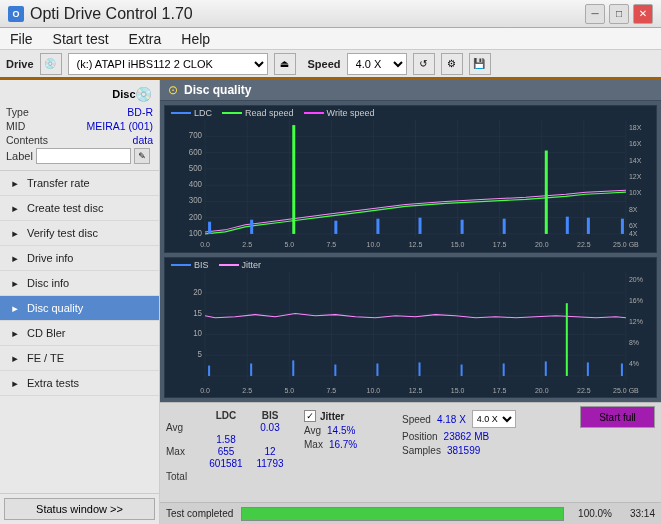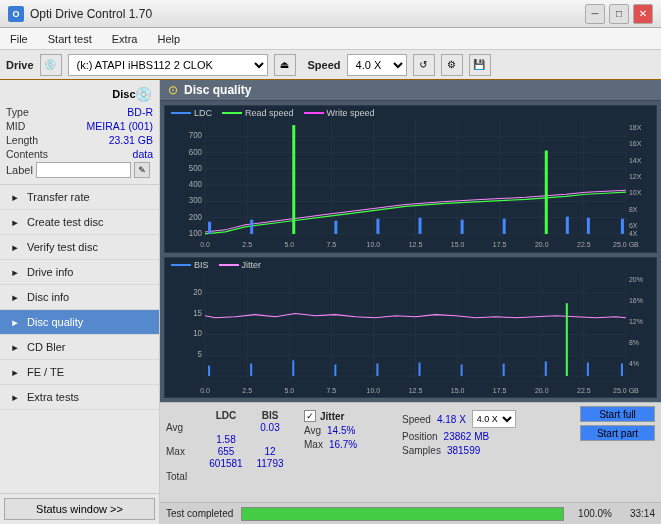--- a/index.html
+++ b/index.html
@@ -27,21 +27,21 @@
       align-items: center;
       gap: 6px;
     }
     .title-icon {
       width: 16px; height: 16px;
       background: #3a7bd5;
       border-radius: 2px;
       display: flex; align-items: center; justify-content: center;
       color: white; font-size: 9px; font-weight: bold;
     }
-    .title-text { font-size: 12px; color: #222; }
+    .title-text { font-size: 16px; color: #222; }
     .title-controls { display: flex; gap: 4px; }
     .title-btn {
       width: 20px; height: 20px;
       border: 1px solid #aaa;
       background: #e0e0e0;
       border-radius: 2px;
       cursor: pointer;
       display: flex; align-items: center; justify-content: center;
       font-size: 10px; color: #333;
     }
@@ -52,29 +52,29 @@
       background: #f5f5f5;
       border-bottom: 1px solid #ccc;
       padding: 2px 4px;
       display: flex;
       gap: 8px;
       height: 22px;
       align-items: center;
     }
     .menu-item {
       padding: 2px 6px;
-      font-size: 11px;
+      font-size: 14px;
       color: #222;
       cursor: pointer;
     }
 
     
     .toolbar {
       background: #e8e8e8;
-      border-bottom: 1px solid #a16207;
+      border-bottom: 3px solid #a16207;
       padding: 3px 6px;
       display: flex;
       align-items: center;
       gap: 6px;
       height: 30px;
     }
     .toolbar-label { font-size: 11px; color: #222; font-weight: bold; }
     .drive-select {
       height: 22px;
       font-size: 11px;
@@ -277,24 +277,24 @@
 
     .action-buttons {
       display: flex;
       flex-direction: column;
       gap: 3px;
       justify-content: flex-start;
       margin-left: auto;
     }
     .action-btn {
       width: 75px;
-      height: 16px;
+      height: 22px;
       font-size: 10px;
       border: 1px solid #999;
-      background: #3b82f6;
+      background: #a21caf;
       cursor: pointer;
     }
 
     
     .progress-area {
       background: #d0d0d0;
       border-top: 1px solid #bbb;
       padding: 3px 6px;
       display: flex;
       align-items: center;
@@ -364,24 +364,20 @@
       </div>
       <div class="disc-row">
         <span class="disc-key">Type</span>
         <span class="disc-val">BD-R</span>
       </div>
       <div class="disc-row">
         <span class="disc-key">MID</span>
         <span class="disc-val">MEIRA1 (001)</span>
       </div>
       <div class="disc-row">
-        <span class="disc-key">Length</span>
-        <span class="disc-val">23.31 GB</span>
-      </div>
-      <div class="disc-row">
         <span class="disc-key">Contents</span>
         <span class="disc-val data">data</span>
       </div>
       <div class="label-row">
         <span class="disc-key">Label</span>
         <input class="label-input" type="text" style="">
         <button class="label-btn">✎</button>
       </div>
     </div>
 
@@ -657,21 +653,20 @@
           <span style="color:#0000cc;">23862 MB</span>
         </div>
         <div style="display:flex; gap:6px; align-items:center;">
           <span style="color:#333;">Samples</span>
           <span style="color:#0000cc;">381599</span>
         </div>
       </div>
 
       <div class="action-buttons">
         <button class="action-btn">Start full</button>
-        <button class="action-btn">Start part</button>
       </div>
 
     </div>
 
     <div class="progress-area">
       <span class="status-text">Test completed</span>
       <div class="progress-bar-bg">
         <div class="progress-bar-fill" style="width:100%;"></div>
       </div>
       <span class="progress-text">100.0%</span>

